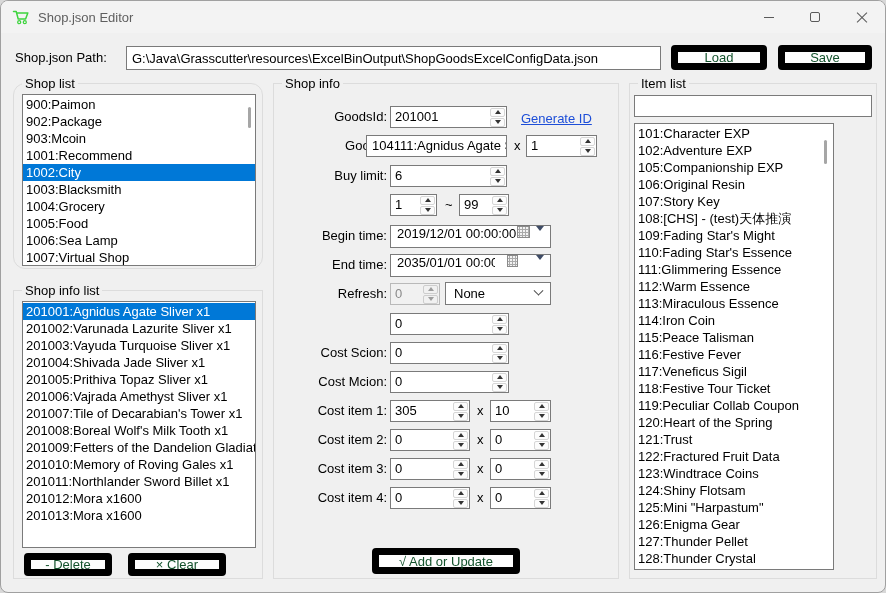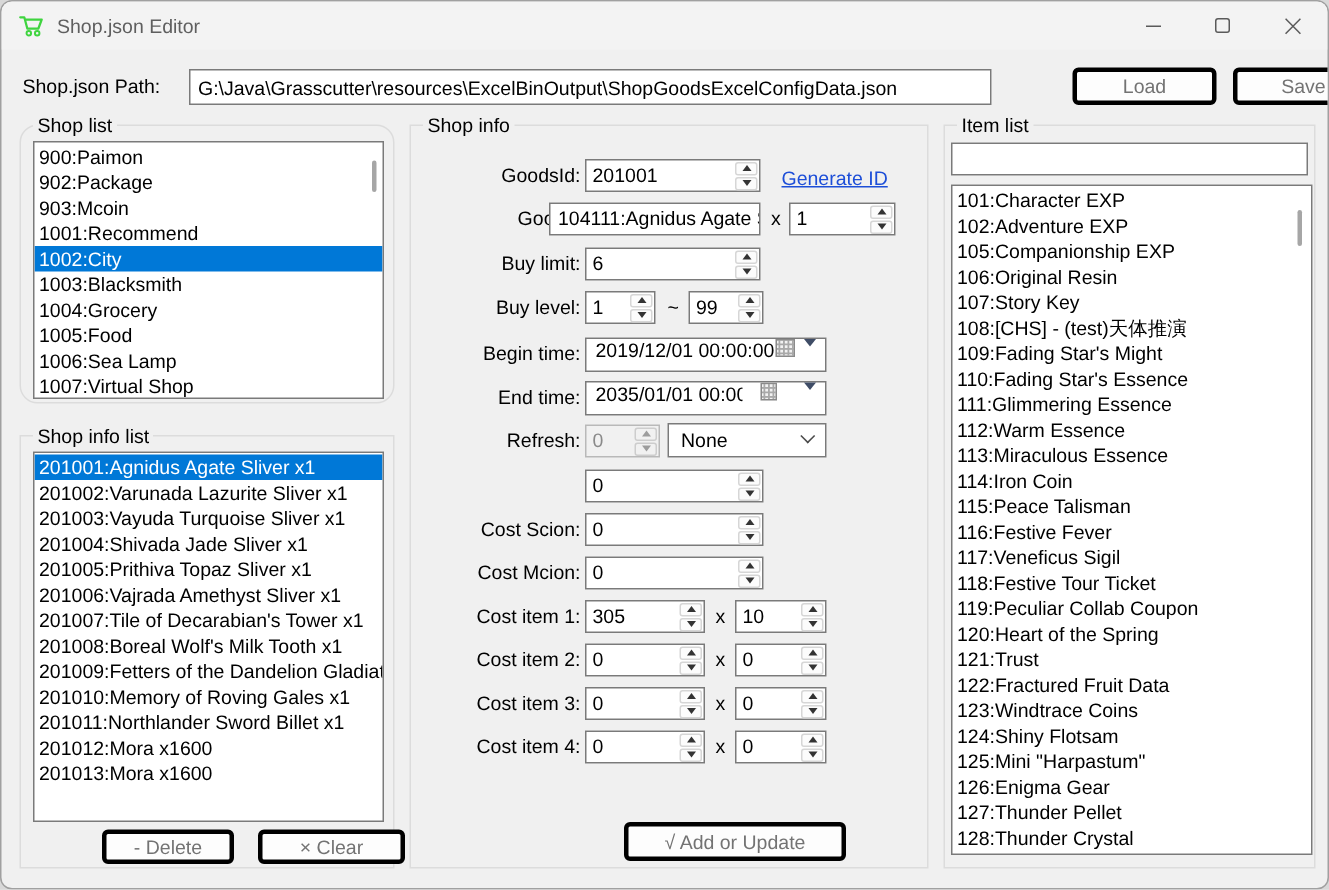--- a/index.html
+++ b/index.html
@@ -20,21 +20,21 @@
   .min-glyph { width:10px; height:1px; background:#5a5a5a; }
   .max-glyph { width:10px; height:10px; border:1px solid #5a5a5a; border-radius:2px; }
   .close-glyph { position:relative; width:11px; height:11px; }
   .close-glyph::before, .close-glyph::after { content:""; position:absolute; left:-1px; top:5px; width:14px; height:1px; background:#5a5a5a; }
   .close-glyph::before { transform:rotate(45deg); }
   .close-glyph::after  { transform:rotate(-45deg); }
 
   
   .textbox { position:absolute; background:#fff; border:1px solid #7a7a7a; font:inherit; padding:0 5px; color:#000; white-space:nowrap; overflow:hidden; }
   input.textbox { outline:none; }
-  .btn { position:absolute; background:#fdfdfd; border:3px solid #000000; border-radius:4px; font:inherit; color:#737373; display:flex; align-items:center; justify-content:center; cursor:default;margin-left:44px; }
+  .btn { position:absolute; background:#fdfdfd; border:7px solid #000000; border-radius:4px; font:inherit; color:#14532d; display:flex; align-items:center; justify-content:center; cursor:default; }
   .groupbox { position:absolute; border:1px solid #dcdcdc; }
   .groupbox-label { position:absolute; top:-8px; left:8px; background:#f0f0f0; padding:0 3px; line-height:15px; }
   .listbox { position:absolute; background:#fff; border:1px solid #7a7a7a; overflow:hidden; }
   .list-rows { position:absolute; left:0; top:1px; right:0; bottom:0; }
   .list-row { height:17px; line-height:17px; padding-left:3px; white-space:nowrap; overflow:hidden; }
   .list-row.selected { background:#0078d7; color:#fff; }
   .scroll-thumb { position:absolute; width:3px; border-radius:2px; background:#a6a6a6; }
 
   .fieldlabel { position:absolute; left:8px; width:105px; text-align:right; line-height:22px; white-space:nowrap; }
   .xlabel { position:absolute; line-height:22px; }
@@ -172,21 +172,20 @@
       <span class="spin-btns">
         <span class="spin-btn">
             <span class="tri-up"></span>
           </span>
         <span class="spin-btn">
             <span class="tri-down"></span>
           </span>
       </span>
     </div>
 
-    <span class="fieldlabel" style="top:110px;">Buy level:</span>
     <div class="spin" style="left:116px; top:110px; width:47px;">
       <span class="spin-val">1</span>
       <span class="spin-btns">
         <span class="spin-btn">
             <span class="tri-up"></span>
           </span>
         <span class="spin-btn">
             <span class="tri-down"></span>
           </span>
       </span>
@@ -372,21 +371,21 @@
           </span>
       </span>
     </div>
 
     <button class="btn" style="left:98px; top:464px; width:148px; height:26px;">√ Add or Update</button>
   </div>
 
   <div class="groupbox" style="left:628px; top:82px; width:248px; height:496px;">
     <span class="groupbox-label">Item list</span>
     <input class="textbox" style="left: 4px; top: 11px; width: 238px; height: 22px;" value="">
-    <div class="listbox" style="left:4px; top:39px; width:241px; height:447px;">
+    <div class="listbox" style="left:4px; top:39px; width:200px; height:447px;">
       <div class="list-rows">
           <div class="list-row">101:Character EXP</div>
           <div class="list-row">102:Adventure EXP</div>
           <div class="list-row">105:Companionship EXP</div>
           <div class="list-row">106:Original Resin</div>
           <div class="list-row">107:Story Key</div>
           <div class="list-row">108:[CHS] - (test)天体推演</div>
           <div class="list-row">109:Fading Star's Might</div>
           <div class="list-row">110:Fading Star's Essence</div>
           <div class="list-row">111:Glimmering Essence</div>

